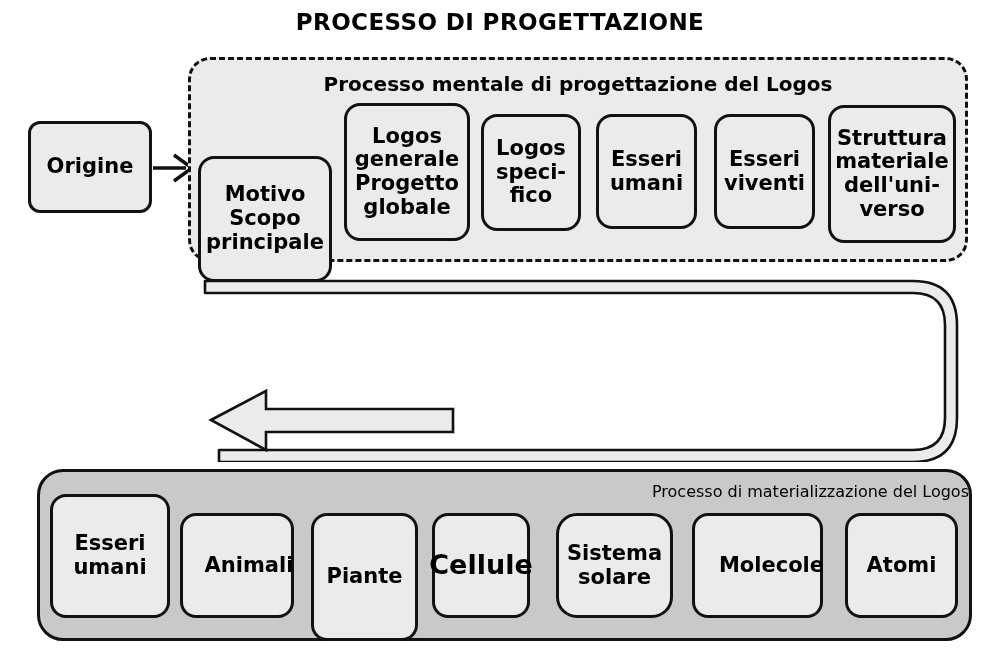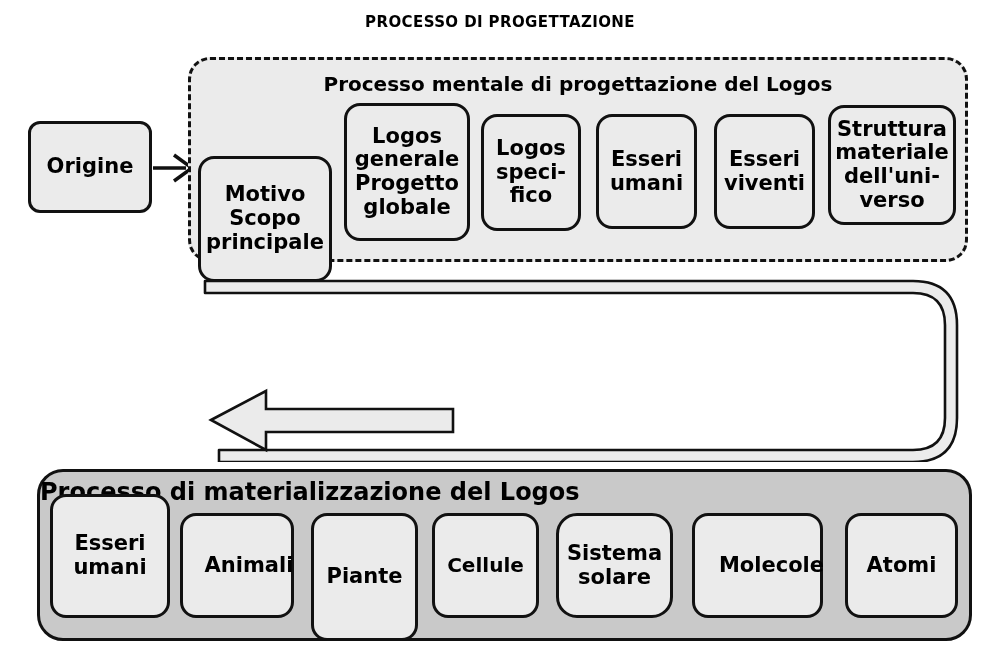--- a/index.html
+++ b/index.html
@@ -23,21 +23,21 @@
     height: 668px;
   }
 
   
   .main-title {
     position: absolute;
     left: 0;
     top: 8px;
     width: 1000px;
     text-align: center;
-    font-size: 15px;
+    font-size: 23px;
     font-weight: bold;
     letter-spacing: 0.4px;
     line-height: 28px;
   }
 
   
   .dashed-container {
     position: absolute;
     left: 188px;
     top: 57px;
@@ -85,21 +85,21 @@
     font-size: 21px;
     border-radius: 12px;
   }
 
   
   .top-n1 { left: 198px; top: 110px; width: 134px; height: 126px; font-size: 21px; margin-top: 46px; }
   .top-n2 { left: 344px; top: 103px; width: 126px; height: 138px; font-size: 21px; }
   .top-n3 { left: 481px; top: 114px; width: 100px; height: 117px; font-size: 21px; }
   .top-n4 { left: 596px; top: 114px; width: 101px; height: 115px; font-size: 21px; }
   .top-n5 { left: 714px; top: 114px; width: 101px; height: 115px; font-size: 21px; }
-  .top-n6 { left: 828px; top: 105px; width: 128px; height: 120px; font-size: 21px; }
+  .top-n6 { left: 828px; top: 105px; width: 128px; height: 138px; font-size: 21px; }
 
   
   .origine-arrow {
     position: absolute;
     left: 152px;
     top: 150px;
     width: 46px;
     height: 36px;
   }
 
@@ -122,31 +122,31 @@
     box-sizing: border-box;
     background: #c9c9c9;
     border: 3px solid #111111;
     border-radius: 26px;
   }
   .gray-title {
     position: absolute;
     left: 0;
     top: 8px;
     width: 100%;
-    text-align: left;
-    font-size: 24px;
-    font-weight: bold;
+    text-align: right;
+    font-size: 16px;
+    font-weight: normal;
     line-height: 24px;
   }
 
   
   .bot-n1 { left: 50px;  top: 494px; width: 120px; height: 124px; font-size: 21px; }
   .bot-n2 { left: 180px; top: 513px; width: 114px; height: 105px; font-size: 21px; padding-left: 28px; }
   .bot-n3 { left: 311px; top: 513px; width: 107px; height: 128px; font-size: 21px; }
-  .bot-n4 { left: 432px; top: 513px; width: 107px; height: 105px; font-size: 20px; }
+  .bot-n4 { left: 432px; top: 513px; width: 98px; height: 105px; font-size: 27px; }
   .bot-n5 { left: 556px; top: 513px; width: 117px; height: 105px; font-size: 21px; border-radius: 21px; }
   .bot-n6 { left: 692px; top: 513px; width: 131px; height: 105px; font-size: 21px; padding-left: 32px; }
   .bot-n7 { left: 845px; top: 513px; width: 113px; height: 105px; font-size: 21px; }
 </style>
 </head>
 <body>
 
 <div id="diagram-root">
 
   <div class="main-title">PROCESSO DI PROGETTAZIONE</div>

